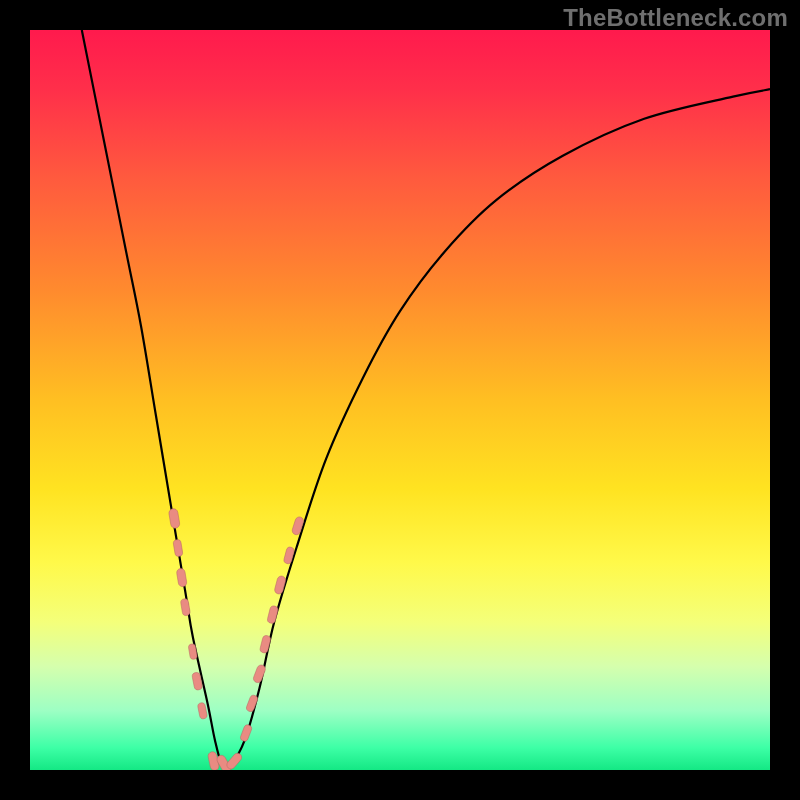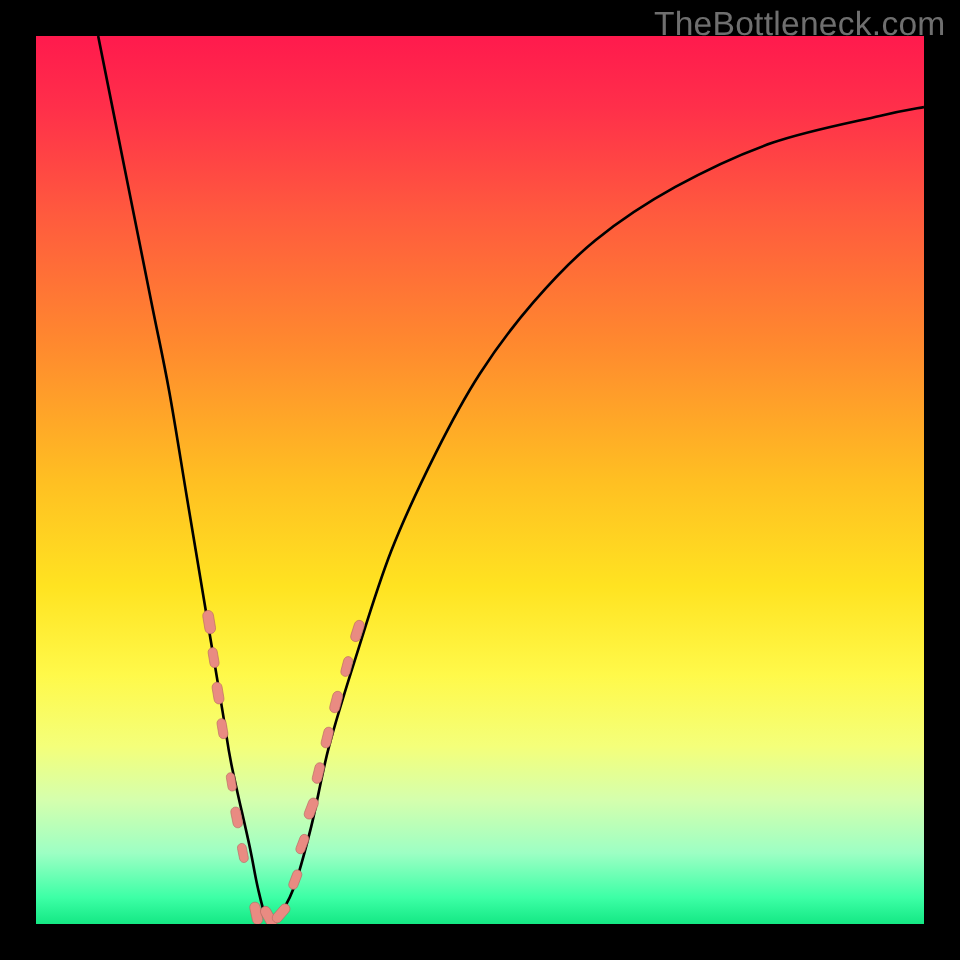--- a/index.html
+++ b/index.html
@@ -25,22 +25,22 @@
     top: 30px;
     width: 740px;
     height: 740px;
     overflow: hidden;
   }
   .watermark {
     position: absolute;
     top: 4px;
     right: 12px;
     color: #6f6f6f;
-    font-size: 28px;
-    font-weight: 400;
+    font-size: 24px;
+    font-weight: 700;
     letter-spacing: 0.2px;
     font-family: Arial, Helvetica, sans-serif;
   }
   svg {
     display: block;
   }
 </style>
 </head>
 <body>
 

